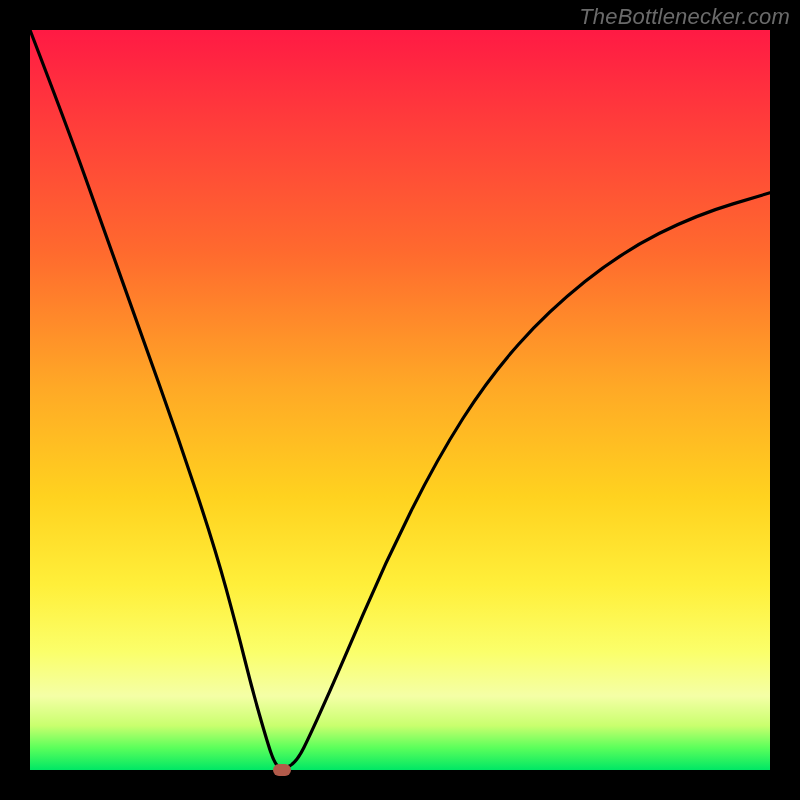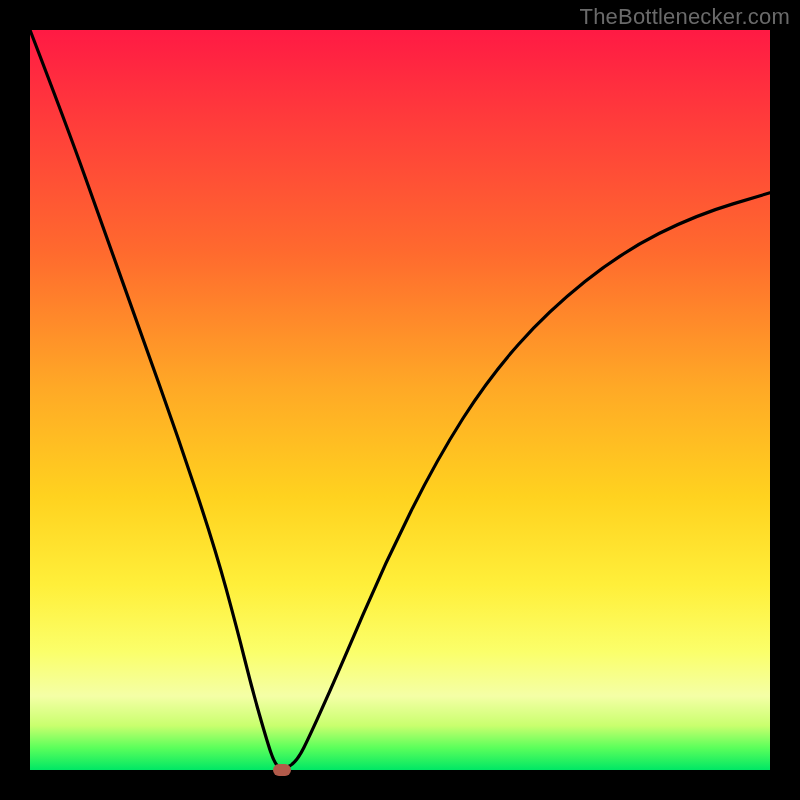--- a/index.html
+++ b/index.html
@@ -9,20 +9,21 @@
     height: 800px;
     background: #000;
     overflow: hidden;
     font-family: Arial, Helvetica, sans-serif;
   }
   .frame {
     position: relative;
     width: 800px;
     height: 584px;
     background: #000;
+    font-style: italic;
   }
   .plot {
     position: absolute;
     left: 30px;
     top: 30px;
     width: 740px;
     height: 740px;
     
     background: linear-gradient(
       to bottom,

